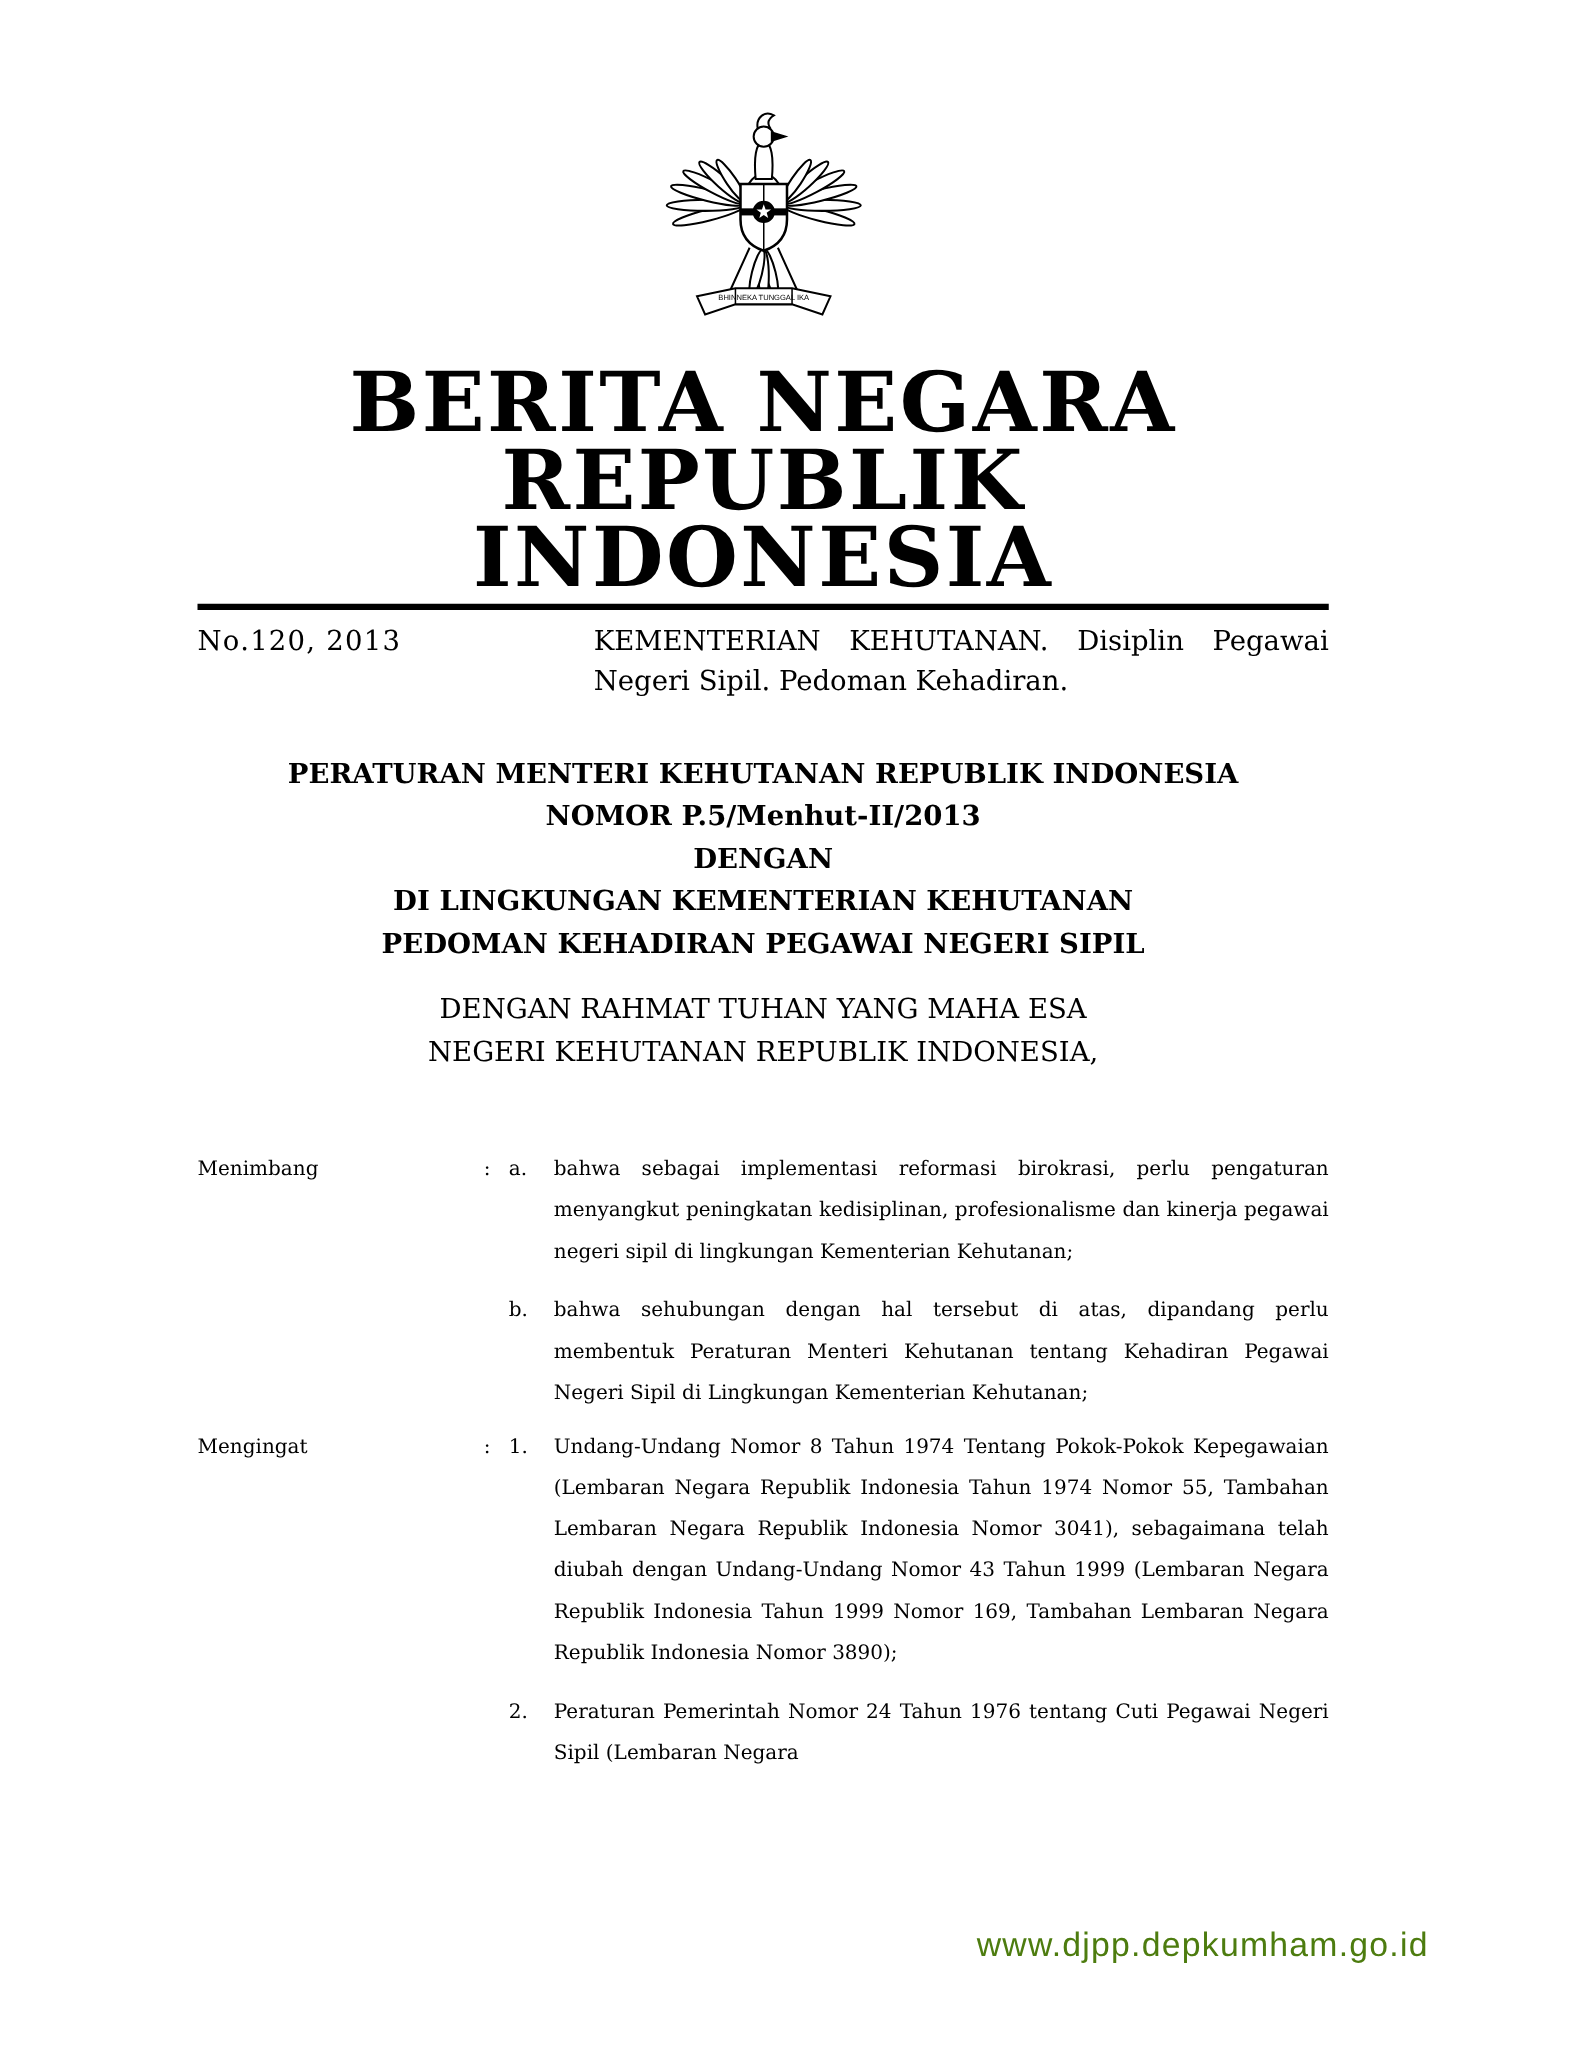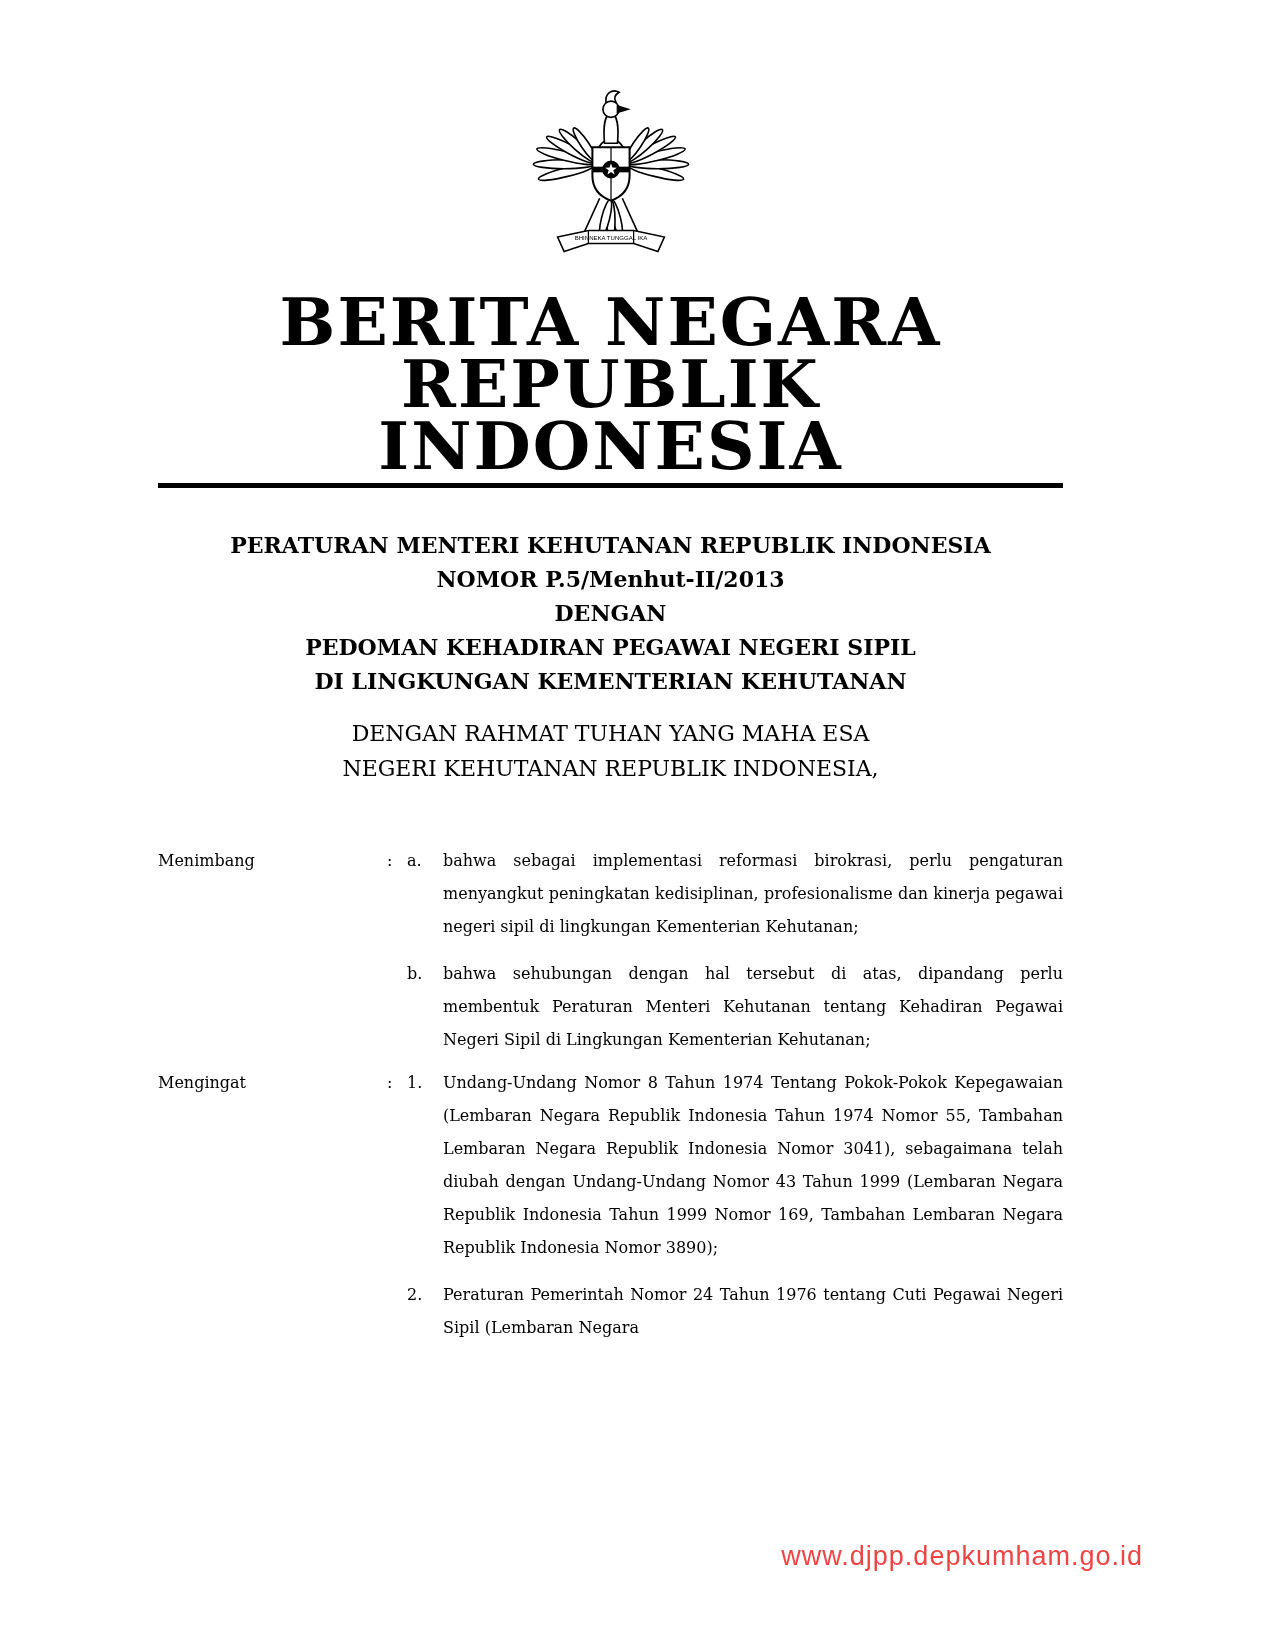--- a/index.html
+++ b/index.html
@@ -78,21 +78,21 @@
     text-align: justify;
     line-height: 33px;
   }
   .watermark {
     position: absolute;
     right: 132px;
     bottom: 78px;
     font-family: "Liberation Sans", sans-serif;
     font-size: 27px;
     letter-spacing: 1px;
-    color: #ef4444;
+    color: #4d7c0f;
   }
 </style>
 </head>
 <body>
 
 <div class="page">
   <div class="content">
 
     <div class="emblem">
       <svg viewBox="0 0 200 230" width="162" height="186">
@@ -138,27 +138,31 @@
         </g>
         <text x="100" y="192" text-anchor="middle" font-size="7.5" font-family="'Liberation Sans', sans-serif" fill="#000000">BHINNEKA TUNGGAL IKA</text>
       </svg>
     </div>
 
     <div class="masthead">
       <div>BERITA NEGARA</div>
       <div>REPUBLIK INDONESIA</div>
     </div>
 
+    <div class="issue-row">
+      <div class="issue-no">No.120, 2013</div>
+      <div class="abstract">KEMENTERIAN KEHUTANAN. Disiplin Pegawai Negeri Sipil. Pedoman Kehadiran.</div>
+    </div>
 
     <div class="title-block">
       <p>PERATURAN MENTERI KEHUTANAN REPUBLIK INDONESIA</p>
       <p>NOMOR P.5/Menhut-II/2013</p>
       <p>DENGAN</p>
+      <p>DI LINGKUNGAN KEMENTERIAN KEHUTANAN</p>
       <p>PEDOMAN KEHADIRAN PEGAWAI NEGERI SIPIL</p>
-      <p>DI LINGKUNGAN KEMENTERIAN KEHUTANAN</p>
     </div>
 
     <div class="invocation">
       <p>DENGAN RAHMAT TUHAN YANG MAHA ESA</p>
       <p>NEGERI KEHUTANAN REPUBLIK INDONESIA,</p>
     </div>
 
     <div class="sections">
 
       <div class="section">

